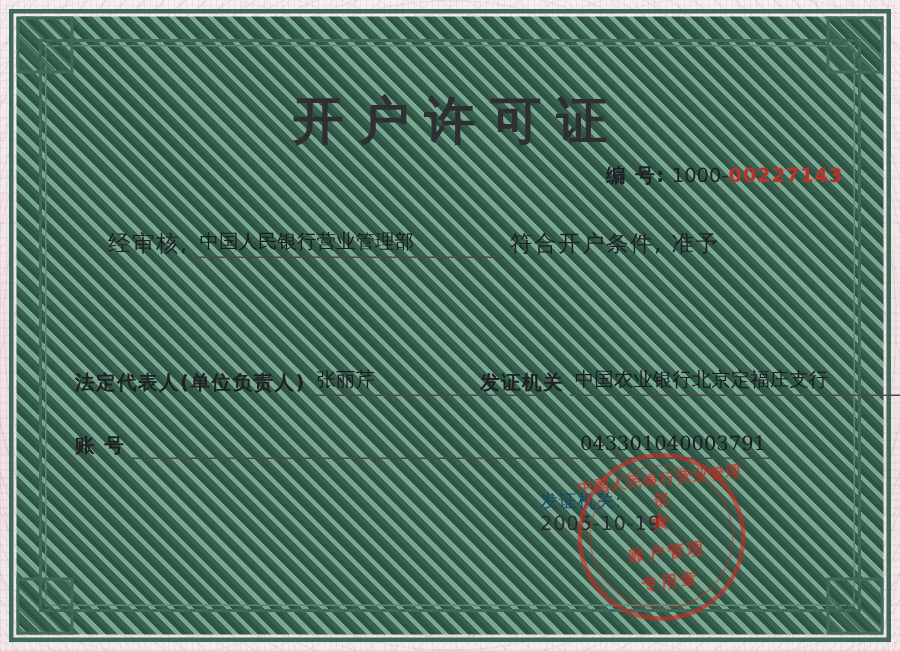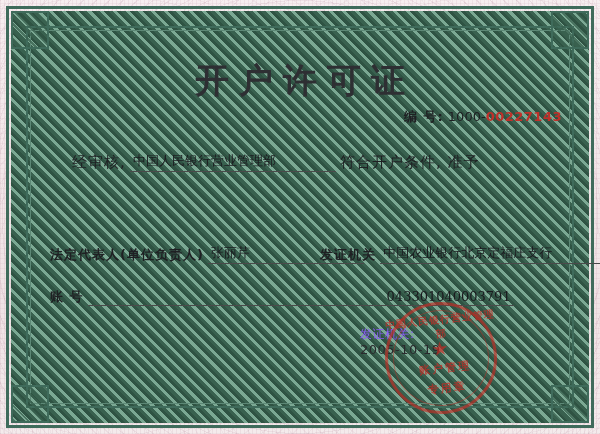--- a/index.html
+++ b/index.html
@@ -168,21 +168,21 @@
   
   #row-account { left: 20px; top: 258px; }
   #account-value { width: 420px; text-align: right; }
 
   
   #issue-line {
     position: absolute;
     left: 330px;
     top: 296px;
     font-size: 12px;
-    color: #8b5cf6;
+    color: #0c4a6e;
     letter-spacing: 0.5px;
   }
   #issue-date {
     position: absolute;
     left: 330px;
     top: 312px;
     font-size: 13px;
     color: #2a2a2d;
     letter-spacing: 0.5px;
   }

